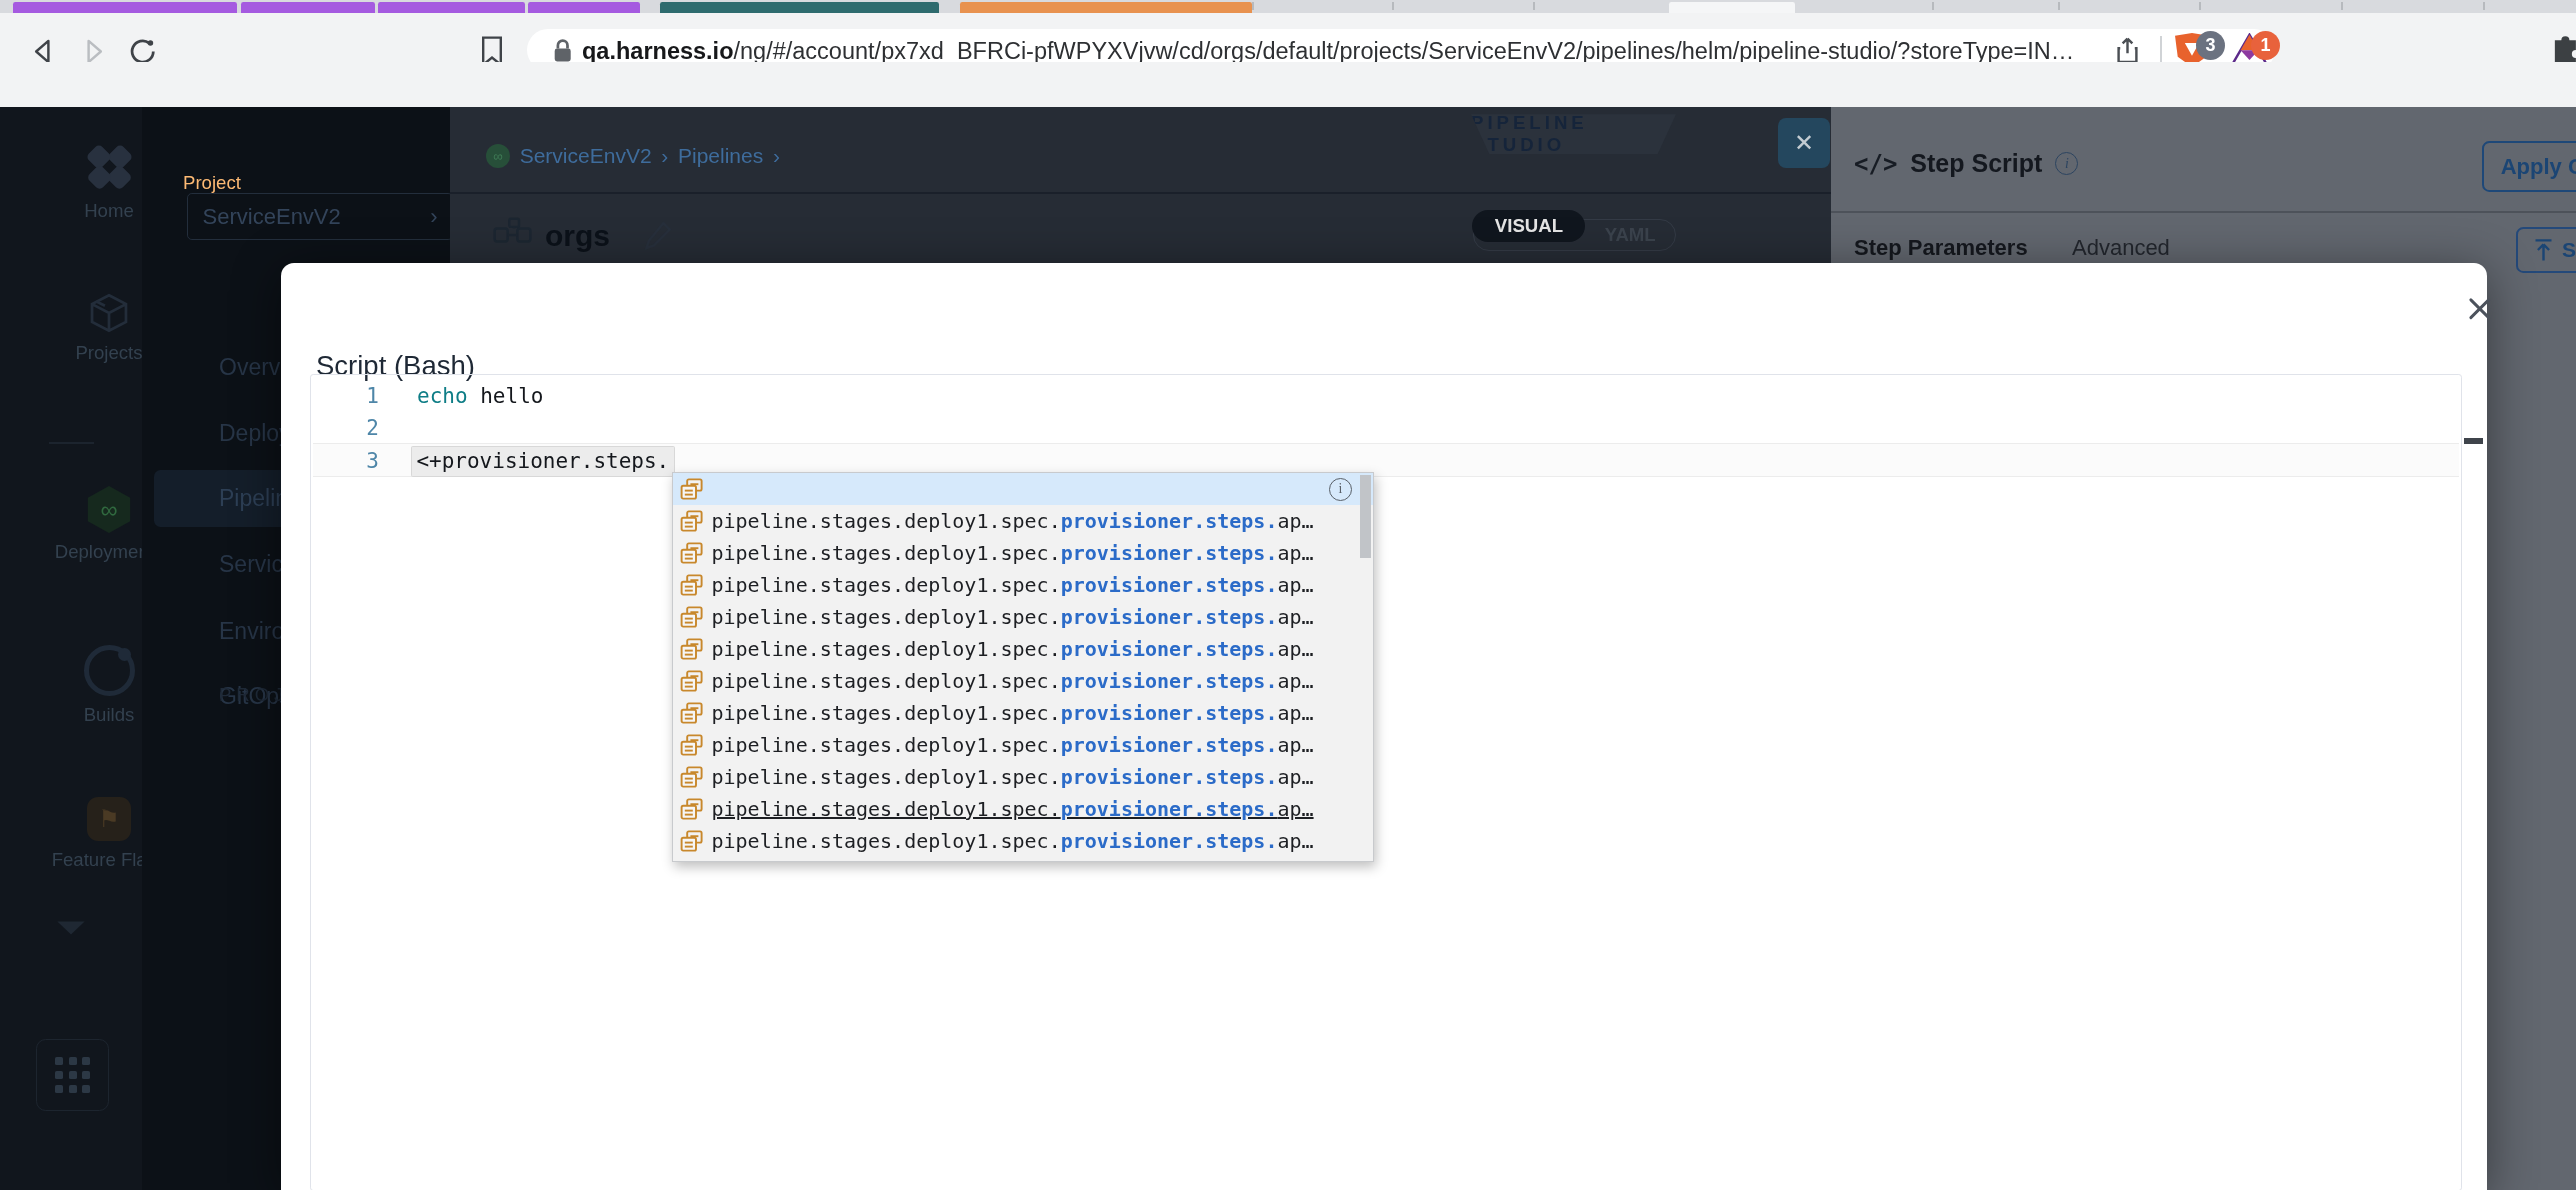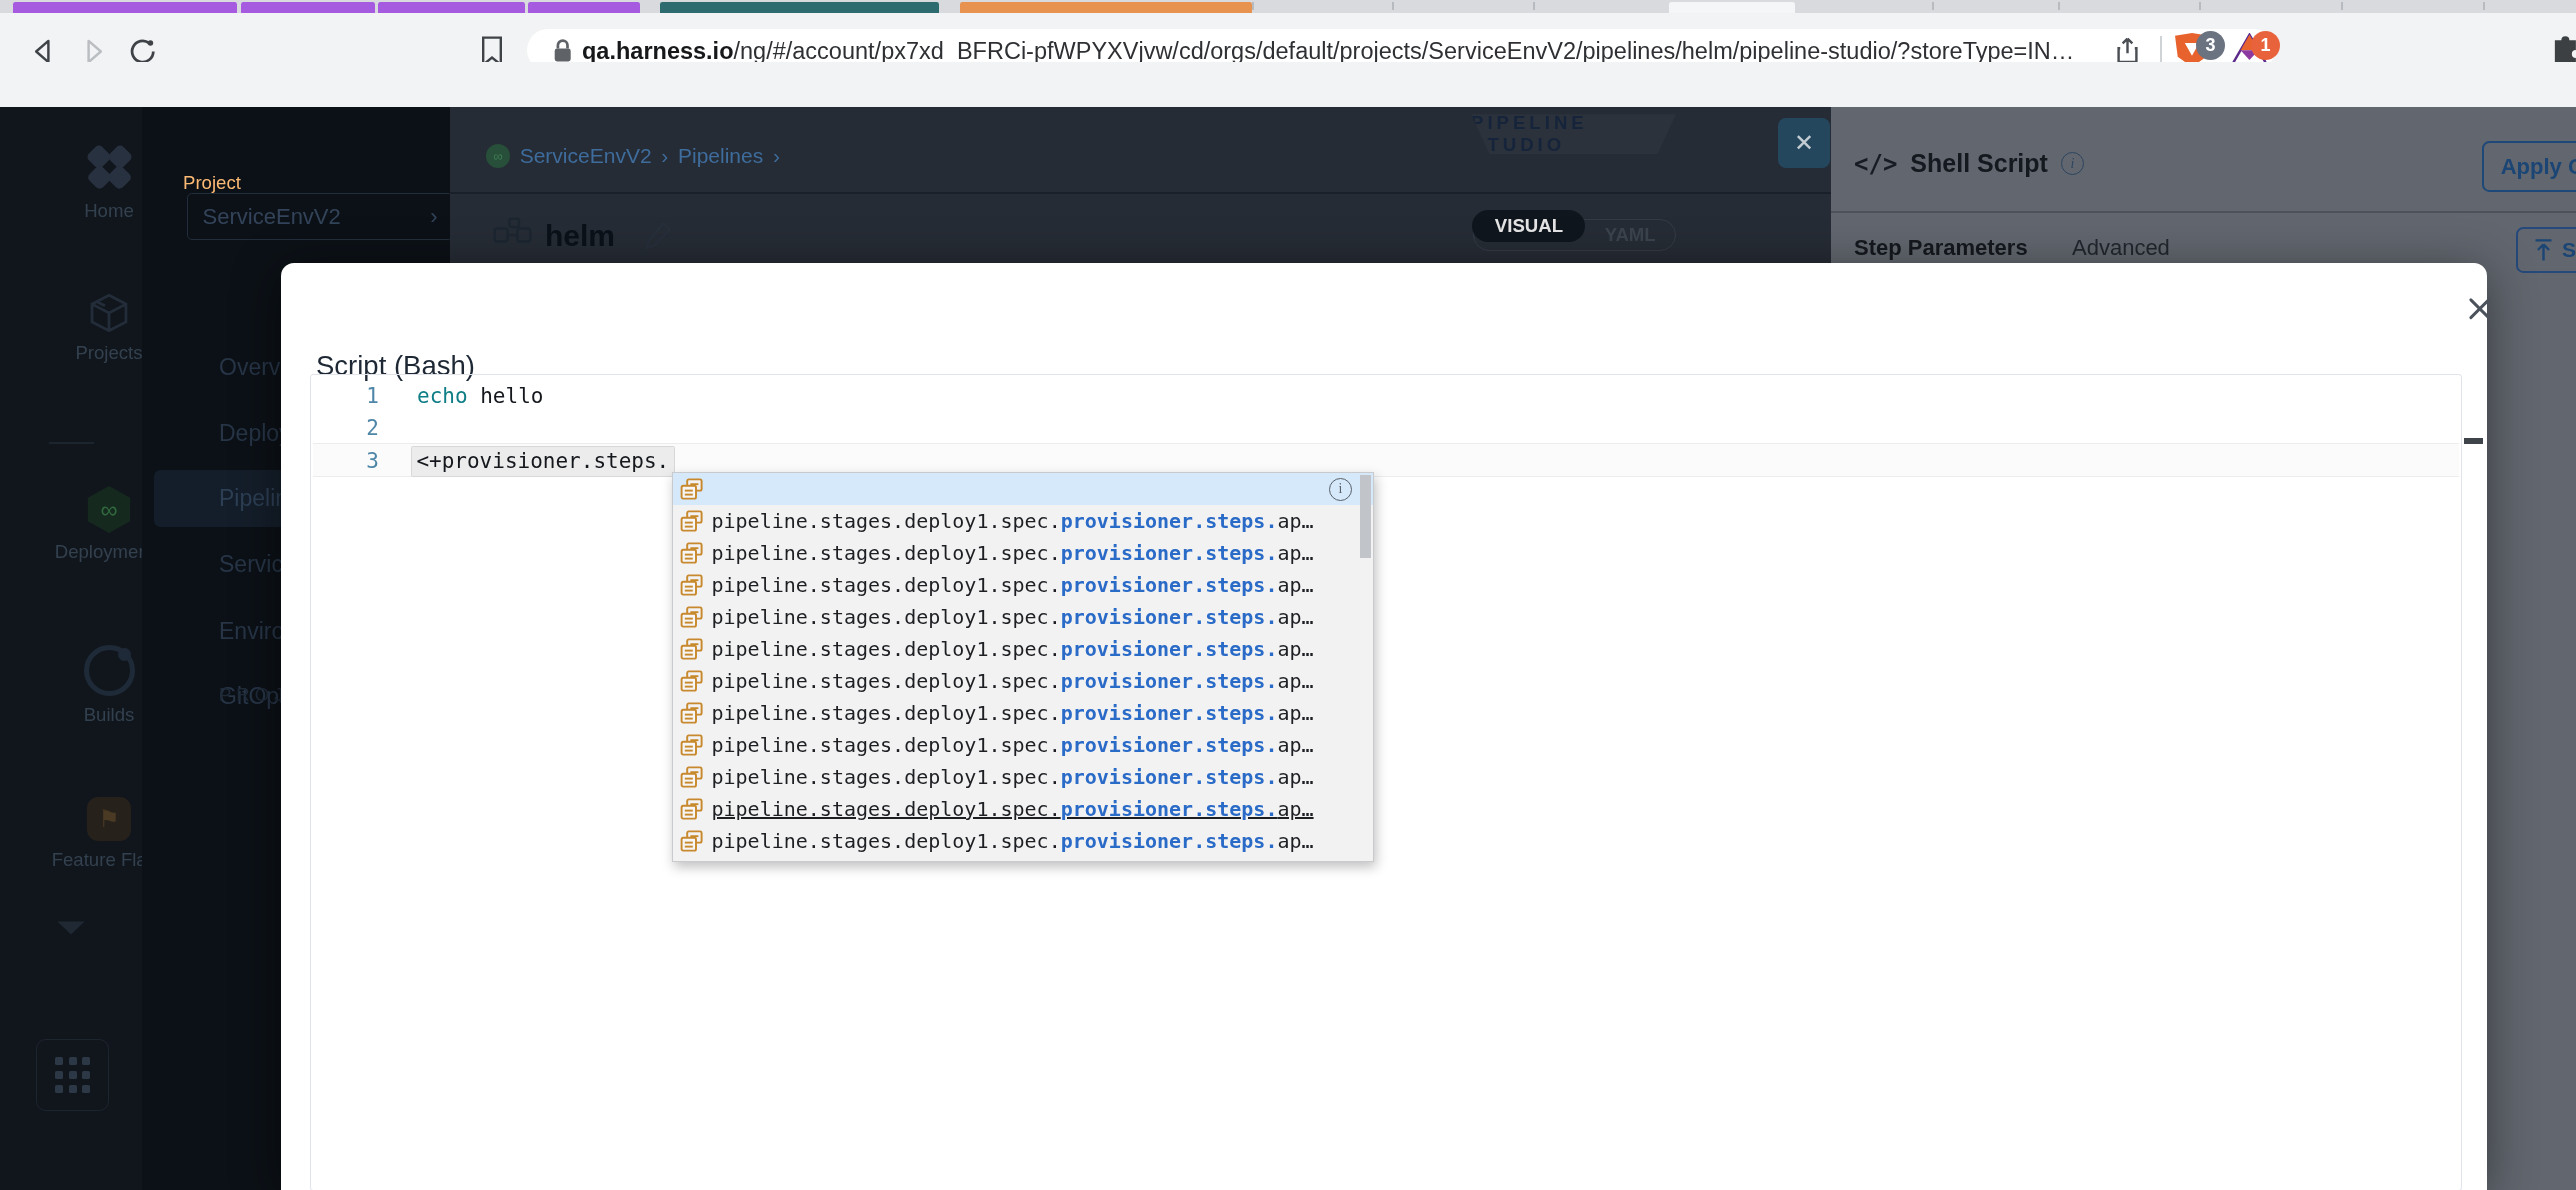--- a/index.html
+++ b/index.html
@@ -287,34 +287,34 @@
     </div>
     <div id="ps-badge" class="abs">PIPELINE STUDIO</div>
     <div id="studio-close" class="abs">✕</div>
     <div id="canvas-div" class="abs"></div>
     <svg class="abs" style="left:43px;top:110px" width="39" height="36" viewBox="0 0 48 44">
       <rect x="2" y="14" width="16" height="16" rx="3" fill="none" stroke="#1c2631" stroke-width="3"></rect>
       <rect x="20" y="2" width="12" height="10" rx="2" fill="none" stroke="#1c2631" stroke-width="3"></rect>
       <rect x="30" y="14" width="16" height="16" rx="3" fill="none" stroke="#1c2631" stroke-width="3"></rect>
       <path d="M18 22 h12 M26 12 v2" fill="none" stroke="#1c2631" stroke-width="3"></path>
     </svg>
-    <div id="helm-title" class="abs">helm</div>
+    <div id="helm-title" class="abs">orgs</div>
     <svg class="abs" style="left:194px;top:113px" width="29" height="32" viewBox="0 0 36 40">
       <path d="M24 4 L32 12 L12 32 L3 35 L6 26 Z" fill="none" stroke="#272f3b" stroke-width="3"></path>
     </svg>
     <div id="toggle" class="abs">
       <div id="tg-visual">VISUAL</div>
       <div id="tg-yaml">YAML</div>
     </div>
   </div>
 
   <div id="drawer" class="abs">
     <div id="drawer-head" class="abs">
       <span id="code-glyph">&lt;/&gt;</span>
-      <span id="drawer-title">Shell Script</span>
+      <span id="drawer-title">Step Script</span>
       <span class="info-i">i</span>
     </div>
     <div id="apply-btn" class="abs">Apply Ch</div>
     <div id="drawer-div" class="abs"></div>
     <div id="tab-step" class="abs">Step Parameters</div>
     <div id="tab-adv" class="abs">Advanced</div>
     <div id="tmpl-btn" class="abs">
       <svg width="21" height="24" viewBox="0 0 26 30">
         <path d="M13 28 V8 M13 8 l-7 7 M13 8 l7 7 M3 3 h20" fill="none" stroke="#1b4574" stroke-width="3"></path>
       </svg>

